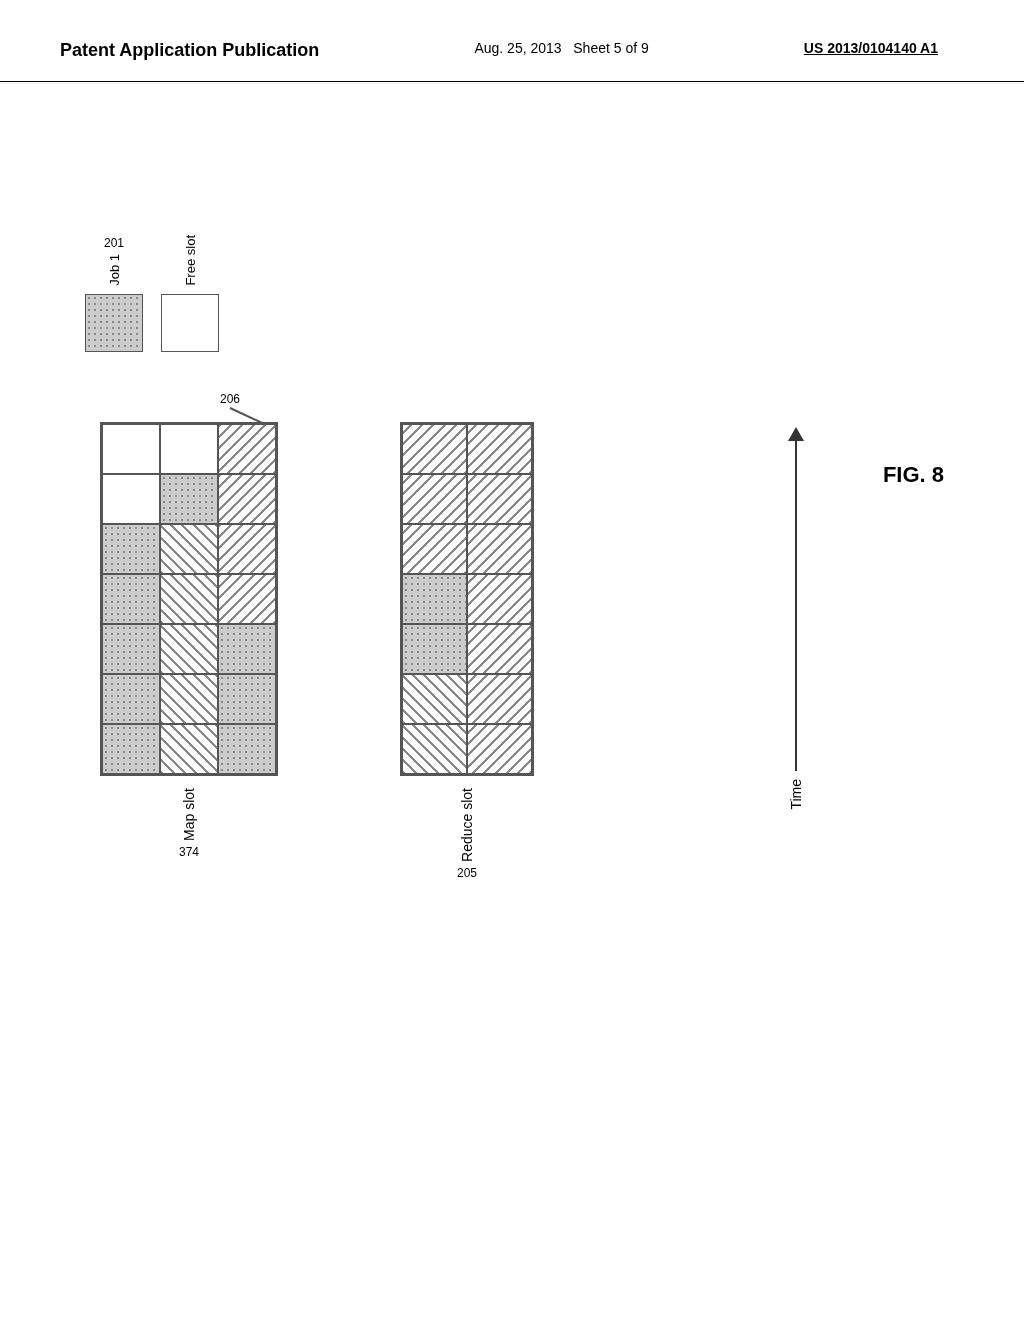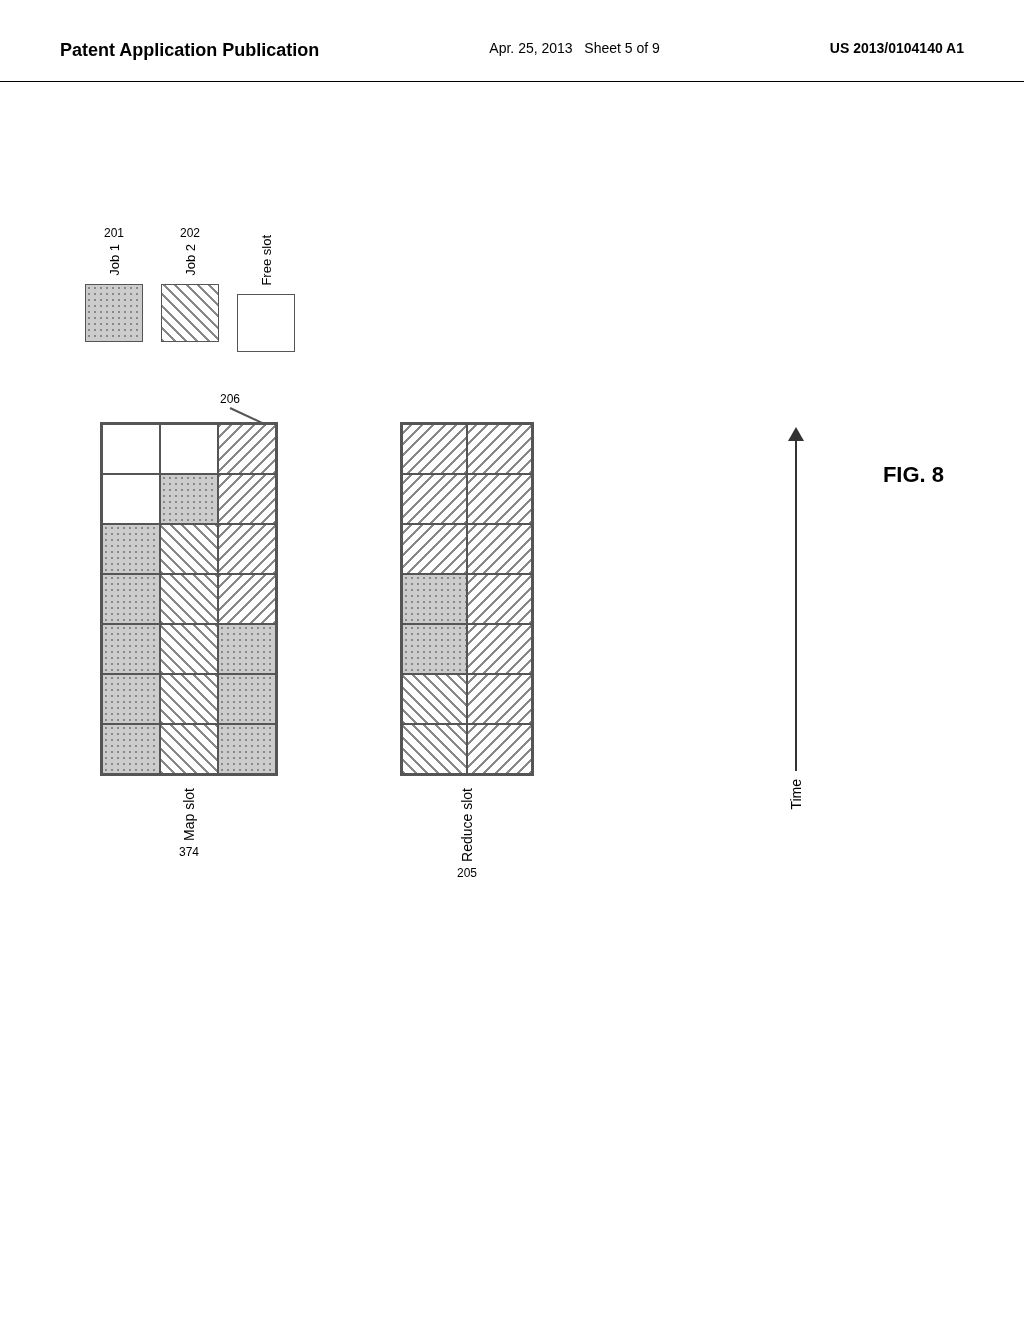--- a/index.html
+++ b/index.html
@@ -10,34 +10,35 @@
       font-family: Arial, Helvetica, sans-serif;
       position: relative;
       overflow: hidden;
     }
 
     
     .header {
       display: flex;
       justify-content: space-between;
       align-items: flex-start;
-      padding: 40px 60px 20px 60px;
+      padding: 40px 86px 20px 60px;
       border-bottom: 1px solid #000;
     }
     .header-left {
       font-size: 18px;
       font-weight: bold;
     }
     .header-center {
       font-size: 14px;
       text-align: center;
     }
     .header-right {
       font-size: 14px;
       font-weight: bold;
+      text-decoration: underline;
     }
 
     
     .main-content {
       position: relative;
       width: 100%;
       height: calc(1320px - 110px);
     }
 
     
@@ -85,21 +86,21 @@
     }
 
     
     .legend-wrapper {
       position: absolute;
       left: 85px;
       top: 135px;
       display: flex;
       flex-direction: row;
       gap: 18px;
-      align-items: center;
+      align-items: flex-end;
     }
 
     .leg-item {
       display: flex;
       flex-direction: column;
       align-items: center;
     }
 
     .leg-ref-line {
       display: flex;
@@ -127,47 +128,40 @@
       height: 58px;
       border: 1.5px solid #555;
     }
   </style>
 </head>
 <body>
 
 <div class="header">
   <div class="header-left">Patent Application Publication</div>
   <div class="header-center">
-    <span>Apr. 25, 2013</span>&nbsp;&nbsp;
+    <span>Aug. 25, 2013</span>&nbsp;&nbsp;
     <span>Sheet 5 of 9</span>
   </div>
   <div class="header-right">US 2013/0104140 A1</div>
 </div>
 
 <div class="main-content">
 
   <div class="fig-label">FIG. 8</div>
 
   <div class="legend-wrapper">
 
     <div class="leg-item">
       <div class="leg-ref-line">
         <span class="leg-number">201</span>
       </div>
       <span class="leg-text">Job 1</span>
       <div class="leg-box hatch-dots"></div>
     </div>
 
-    <div class="leg-item">
-      <div class="leg-ref-line">
-        <span class="leg-number">202</span>
-      </div>
-      <span class="leg-text">Job 2</span>
-      <div class="leg-box hatch-diagonal"></div>
-    </div>
 
 
     <div class="leg-item">
       <div class="leg-ref-line">
         <span class="leg-number">&nbsp;</span>
       </div>
       <span class="leg-text">Free slot</span>
       <div class="leg-box hatch-free"></div>
     </div>
 

